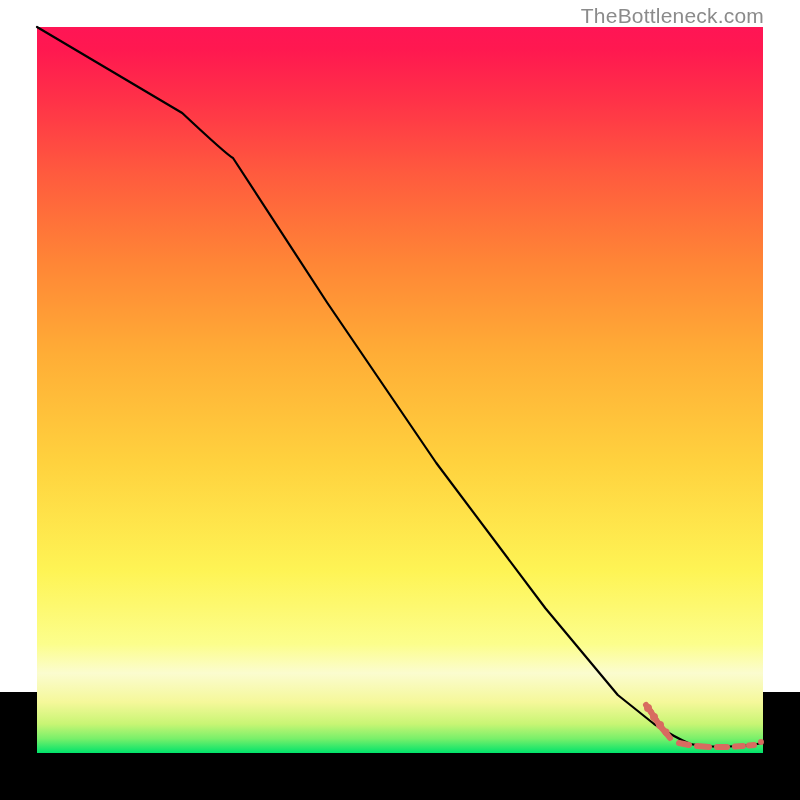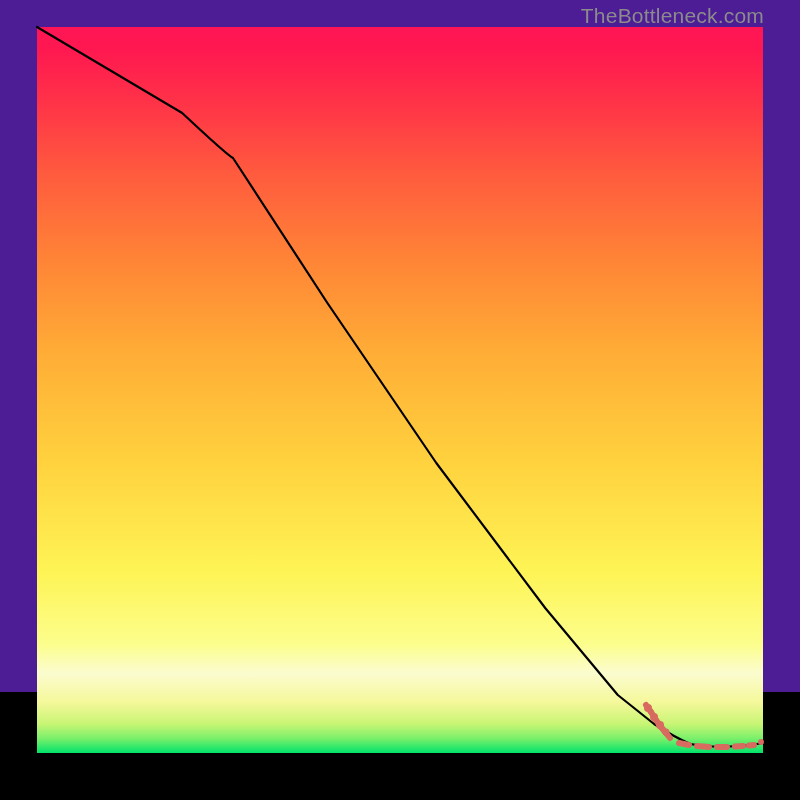--- a/index.html
+++ b/index.html
@@ -8,21 +8,21 @@
     width: 800px;
     height: 800px;
     background: #000;
     overflow: hidden;
     font-family: Arial, Helvetica, sans-serif;
   }
   .stage {
     position: relative;
     width: 800px;
     height: 692px;
-    background: #4c1d95;
+    background: #ffffff;
   }
   .plot {
     position: absolute;
     left: 37px;
     top: 27px;
     width: 726px;
     height: 726px;
     
     background: linear-gradient(
       to top,

